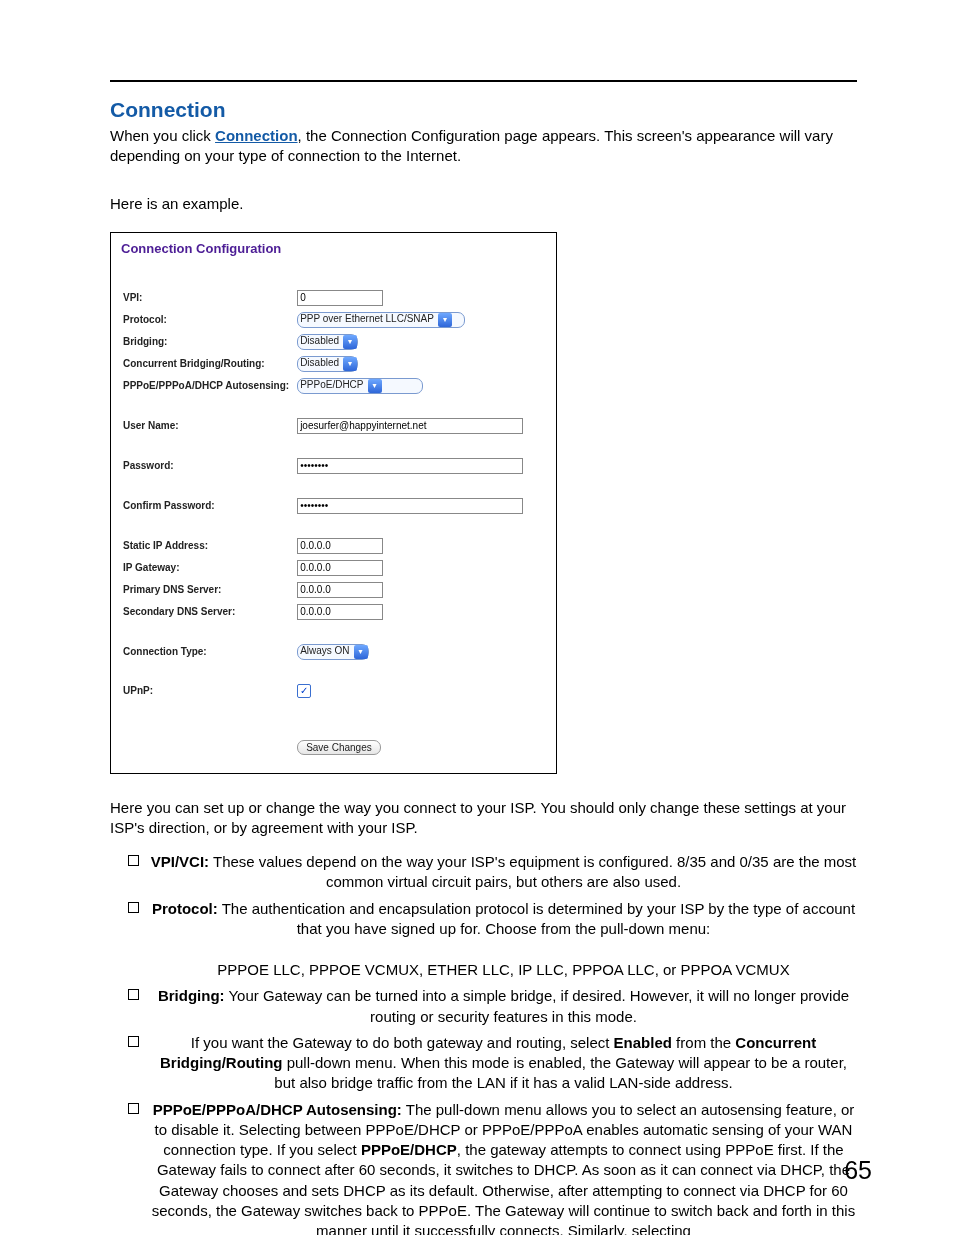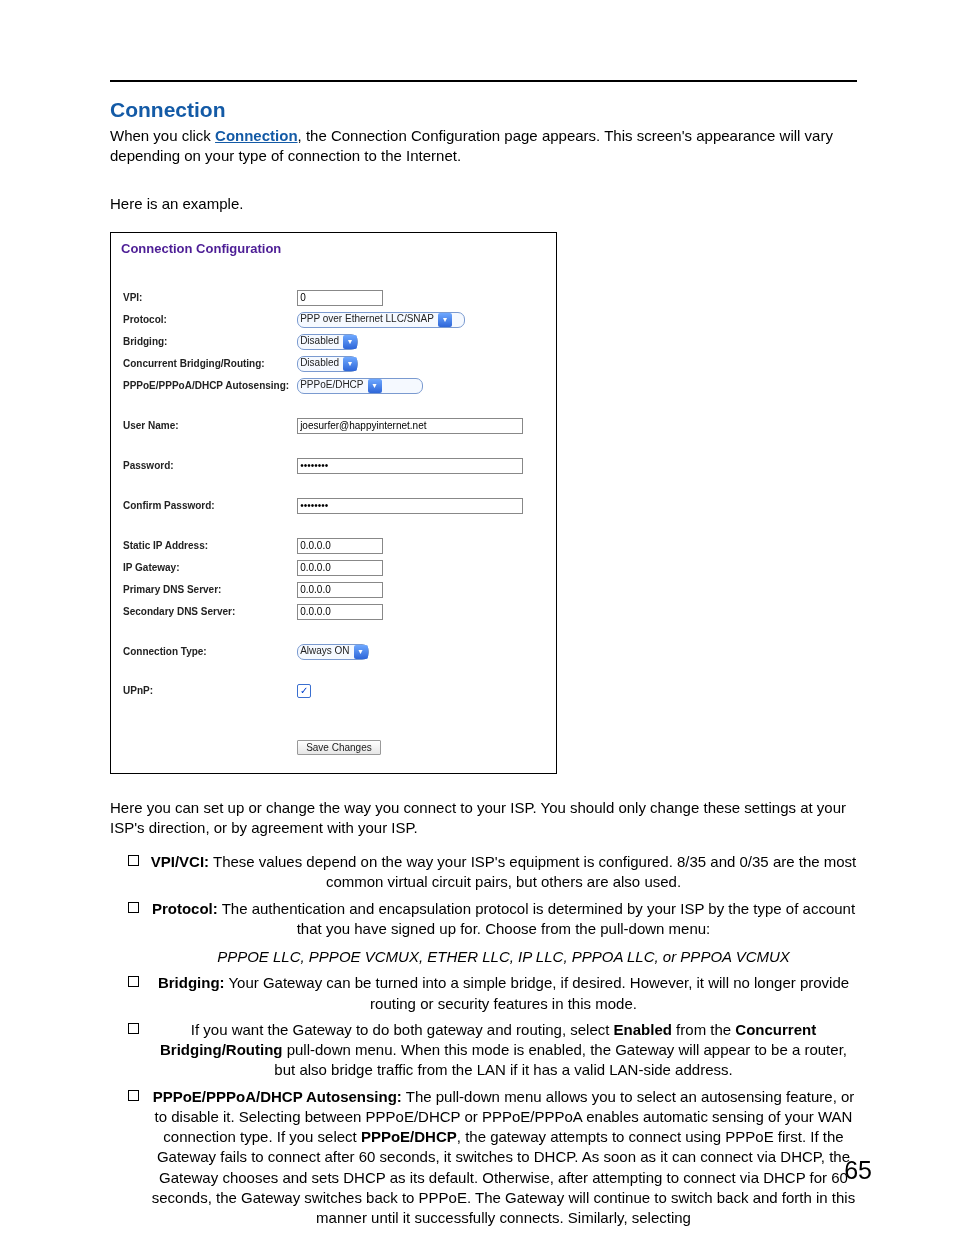--- a/index.html
+++ b/index.html
@@ -114,21 +114,21 @@
     justify-content: center;
     font-size: 10px;
     color: #0040cc;
     border-radius: 2px;
   }
   .mac-button {
     display: inline-block;
     font-size: 10px;
     padding: 1px 8px;
     border: 1px solid #999;
-    border-radius: 1px;
+    border-radius: 7px;
     background: linear-gradient(#ffffff, #e6e6e6);
   }
 
   
   ul.squares {
     list-style: none;
     padding: 0 0 0 18px;
     margin: 0;
   }
   ul.squares > li {
@@ -145,22 +145,21 @@
     left: 0;
     top: 3px;
     width: 11px;
     height: 11px;
     border: 1px solid #000;
     box-sizing: border-box;
   }
   .b { font-weight: bold; }
   .sublist {
     display: block;
-    margin-top: 8px;
-    font-style: italic;
+    margin-top: 21px;
   }
 
   .page-number {
     position: absolute;
     bottom: 50px;
     right: 82px;
     font-size: 25px;
     font-weight: normal;
   }
 </style>

